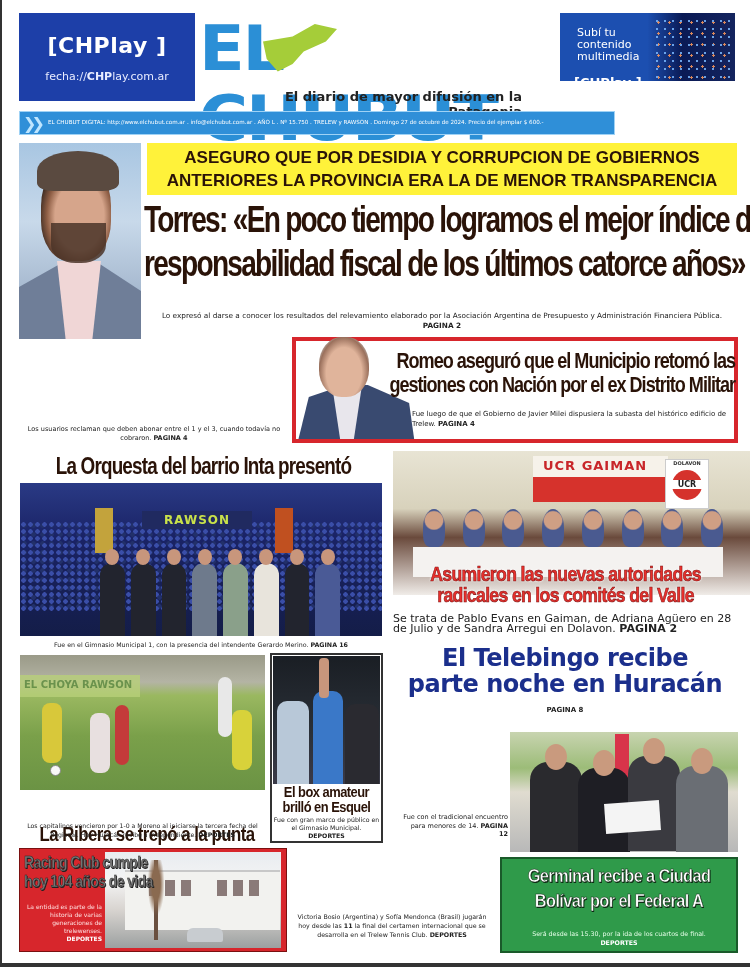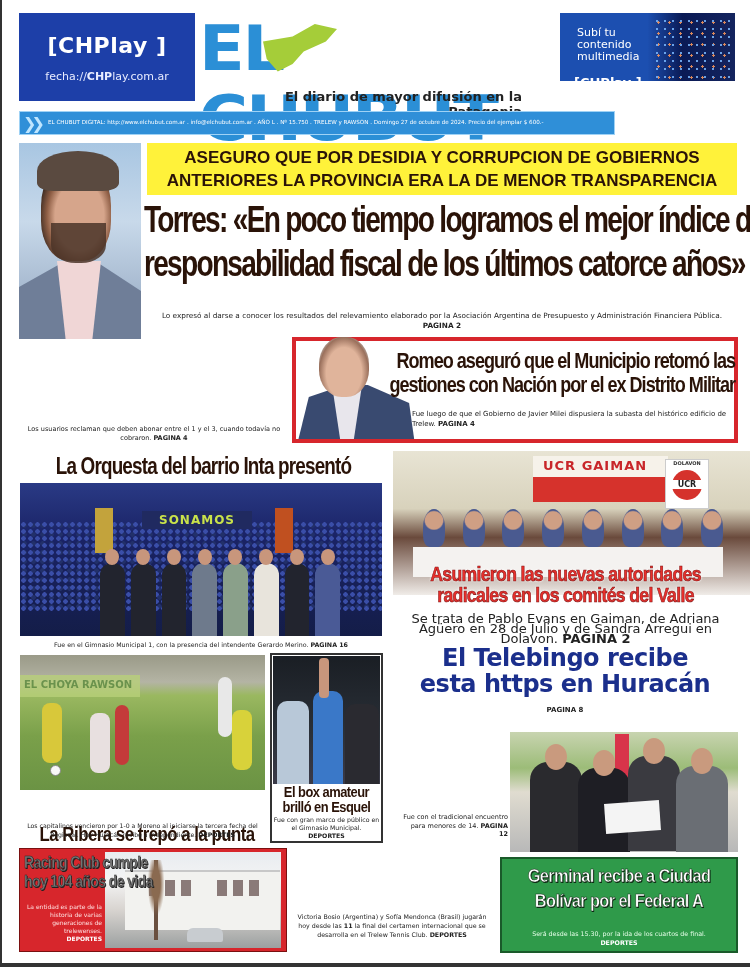--- a/index.html
+++ b/index.html
@@ -77,21 +77,21 @@
   
   .ucr-photo { left: 391px; top: 451px; width: 402px; height: 144px; background: linear-gradient(180deg, #e8e4d4 0%, #d8d2bc 40%, #6a4a3c 60%, #f0ece8 100%); overflow: hidden; }
   .ucr-photo .banner { position:absolute; left: 140px; top: 5px; width: 135px; height: 46px; background: linear-gradient(180deg, #f6f2ea 0 45%, #d6322c 45% 100%); color: #c8262a; font-weight: bold; font-size: 13px; letter-spacing: 1px; padding: 2px 0 0 10px; }
   .ucr-photo .badge { position:absolute; left: 272px; top: 8px; width: 44px; height: 50px; background: #fff; border: 1px solid #ccc; text-align: center; font-size: 5px; font-weight: bold; color:#333; }
   .ucr-photo .badge .circle { margin: 4px auto 0; width: 30px; height: 30px; border-radius: 50%; background: linear-gradient(180deg, #d5322c 0 35%, #fff 35% 65%, #d5322c 65%); font-size: 8px; line-height: 30px; color: #222; }
   .ucr-photo .table { position:absolute; left: 20px; top: 96px; width: 310px; height: 30px; background: #f4f2f0; }
   .ucr-photo .heads { position:absolute; left: 30px; top: 58px; width: 300px; height: 40px; display:flex; justify-content: space-between; }
   .ucr-photo .heads span { width: 22px; height: 38px; border-radius: 50% 50% 30% 30%; background: radial-gradient(circle at 50% 30%, #cf9f84 0 30%, #4a5a90 35%); }
   .ucr-hl { left: 391px; top: 563px; width: 345px; text-align: center; font-family: "Liberation Sans", sans-serif; font-weight: bold; font-size: 21px; line-height: 21px; color: #e8302c; -webkit-text-stroke: 0.6px #7a1010; letter-spacing: -0.8px; text-shadow: 0 0 2px #fff, 0 0 3px #fff; }
   .ucr-hl .line { display:block; transform: scaleX(0.84); transform-origin: center top; white-space: nowrap; }
-  .ucr-sub { left: 391px; top: 614px; width: 345px; text-align: center; font-size: 13px; line-height: 10px; }
+  .ucr-sub { left: 391px; top: 614px; width: 345px; font-size: 11px; line-height: 10px; }
 
   
   .foot-photo { left: 18px; top: 655px; width: 245px; height: 135px; background: linear-gradient(180deg, #9a9a88 0%, #b4b4a4 20%, #9ab860 30%, #7aa04a 60%, #6b9344 100%); overflow: hidden; }
   .foot-photo .fence { position:absolute; left: 0; top: 20px; width: 120px; height: 22px; background: #b8d07a; color: #5a8a3a; font-size: 10px; font-weight:bold; padding: 4px 0 0 4px; opacity: .8; }
   .foot-photo .pl { position:absolute; width: 20px; height: 60px; border-radius: 8px; }
   .foot-photo .ball { position:absolute; left: 30px; top: 110px; width: 11px; height: 11px; border-radius: 50%; background: #f8f8f8; border: 1px solid #888; }
   .foot-hl { left: 18px; top: 795px; width: 245px; text-align: center; font-family: "Liberation Sans", sans-serif; font-weight: bold; font-size: 20px; line-height: 22px; color: #2a1308; letter-spacing: -0.6px; margin-top: 28px; }
   .foot-hl .line { display:block; transform: scaleX(0.84); transform-origin: center top; white-space: nowrap; }
   .foot-sub { left: 18px; top: 821px; width: 245px; text-align: center; font-size: 6.2px; line-height: 9px; }
 
@@ -212,21 +212,21 @@
   </div>
 
   <div class="abs orq-hl">
     <span class="line">La Orquesta del barrio Inta presentó</span>
     <span class="line">«Sonamos» con alumnos secundarios</span>
   </div>
   <div class="abs orq-photo">
     <div class="crowd"></div>
     <div class="flag1"></div>
       <div class="flag2"></div>
-    <div class="banner">SONAMOS</div>
+    <div class="banner">RAWSON</div>
     <div class="people">
       <div class="p"></div>
         <div class="p"></div>
         <div class="p"></div>
         <div class="p g"></div>
         <div class="p gr"></div>
         <div class="p w"></div>
         <div class="p"></div>
         <div class="p b"></div>
     </div>
@@ -287,21 +287,21 @@
   <div class="abs box-hl">
     <span class="line">El box amateur</span>
     <span class="line">brilló en Esquel</span>
   </div>
   <div class="abs box-sub small">
     <span>Fue con gran marco de público en el Gimnasio Municipal.</span> <b>DEPORTES</b>
   </div>
 
   <div class="abs tele-hl">
     <div>El Telebingo recibe</div>
-    <div>esta https en Huracán</div>
+    <div>parte noche en Huracán</div>
   </div>
   <div class="abs tele-sub small">
     <b>PAGINA 8</b>
   </div>
 
   <div class="abs rugby-photo">
     <div class="flag"></div>
     <div class="man" style="left:20px;background:#2a2a2e;"></div>
     <div class="man" style="left:68px;top:36px;background:#1e1e24;"></div>
     <div class="man" style="left:118px;top:24px;background:#3a3a40;"></div>

